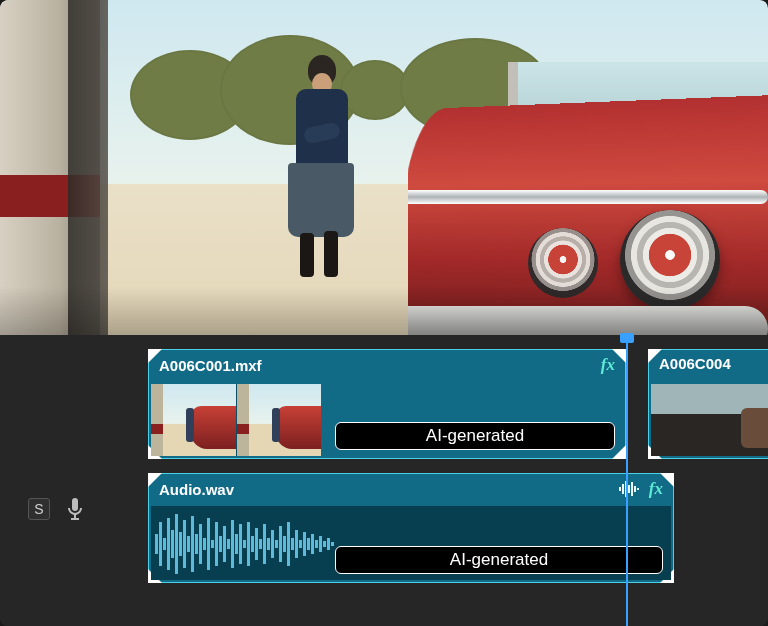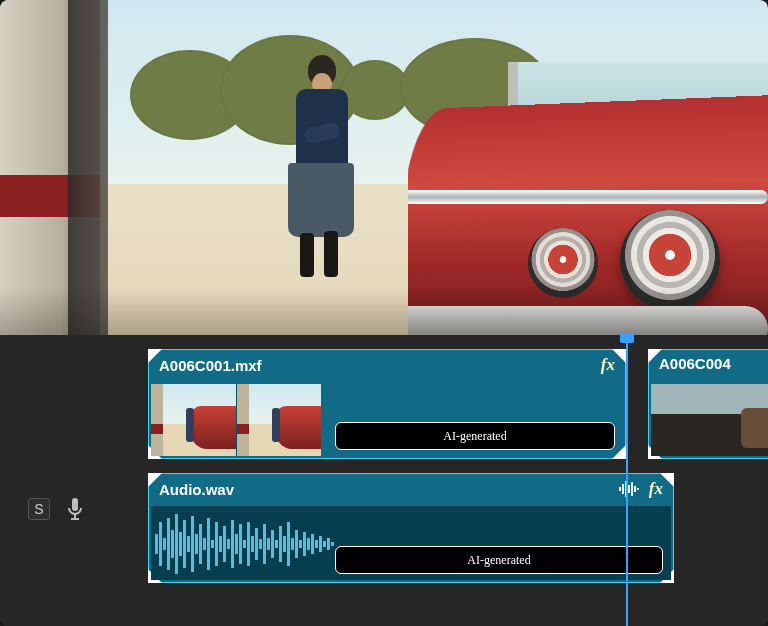--- a/index.html
+++ b/index.html
@@ -50,34 +50,34 @@
 .row { position:relative; height:110px;border-radius:6px; }
 
 .clip { position:absolute; top:0; bottom:0; background:#116a86; border:1px solid #4ccfe8; border-radius:2px; }
 .clip .corner { position:absolute; width:14px; height:14px; background:#fff; }
 .clip .corner.tl { left:-1px; top:-1px; clip-path:polygon(0 0, 100% 0, 0 100%); }
 .clip .corner.tr { right:-1px; top:-1px; clip-path:polygon(0 0, 100% 0, 100% 100%); }
 .clip .corner.bl { left:-1px; bottom:-1px; clip-path:polygon(0 0, 0 100%, 100% 100%); }
 .clip .corner.br { right:-1px; bottom:-1px; clip-path:polygon(100% 0, 100% 100%, 0 100%); }
 .clip-header { display:flex; align-items:center; justify-content:space-between; padding:5px 10px 3px 10px; color:#fff; font-size:15px; font-weight:600; }
 .clip-title { white-space:nowrap; overflow:hidden; text-overflow:ellipsis; }
-.clip-icons { display:flex; align-items:center; gap:10px; color:#fef9c3; }
+.clip-icons { display:flex; align-items:center; gap:10px; color:#5eead4; }
 .fx { font-style:italic; font-family:'Segoe UI', serif; font-size:17px; }
 .thumb-strip { position:absolute; left:2px; top:34px; bottom:2px; width:170px; display:flex; }
 .mini-thumb { flex:1; position:relative; overflow:hidden; }
 .mini-thumb + .mini-thumb { border-left:1px solid rgba(0,0,0,.25); }
 .mini-sky { position:absolute; inset:0; background:linear-gradient(#cfe8f0 0%, #e8f2ed 55%, #e5d7b4 55%); }
 .mini-post { position:absolute; left:0; top:0; width:12px; height:100%; background:#bcb49b; }
 .mini-stripe { position:absolute; left:0; top:55%; width:12px; height:10px; background:#8a1f1f; }
 .mini-car { position:absolute; right:-4px; top:30%; width:58%; height:60%; background:linear-gradient(#c74036,#7c2020); border-radius:10px 4px 4px 16px; }
 .mini-person { position:absolute; left:42%; top:34%; width:8px; height:34px; background:#30405a; border-radius:3px; }
 .mini-int { position:absolute; inset:0; background:linear-gradient(#9fb5b8 0 42%, #2a2624 42%); }
 .mini-seat { position:absolute; right:6px; top:34%; width:38px; height:40px; background:#6a4c3a; border-radius:6px; }
 
-.ai-pill { position:absolute; right:10px; bottom:8px; height:28px; background:#000; color:#fff; border:1px solid #fff; border-radius:6px; display:flex; align-items:center; justify-content:center; font-size:12px; padding:0 18px;font-family:Liberation Serif, serif; }
+.ai-pill { position:absolute; right:10px; bottom:8px; height:28px; background:#000; color:#fff; border:1px solid #fff; border-radius:6px; display:flex; align-items:center; justify-content:center; font-size:17px; padding:0 18px; }
 .clip-video .ai-pill { left:186px; }
 .clip-audio .ai-pill { left:186px; }
 
 .clip2 { left:500px; width:140px; }
 .clip2 .thumb2 { position:absolute; left:2px; top:34px; bottom:2px; right:2px; }
 
 .clip-audio-body { position:absolute; left:2px; right:2px; top:32px; bottom:2px; background:#073f50; }
 .waveform { position:absolute; left:4px; top:6px; bottom:6px; width:182px; }
 
 svg { display:block; }

